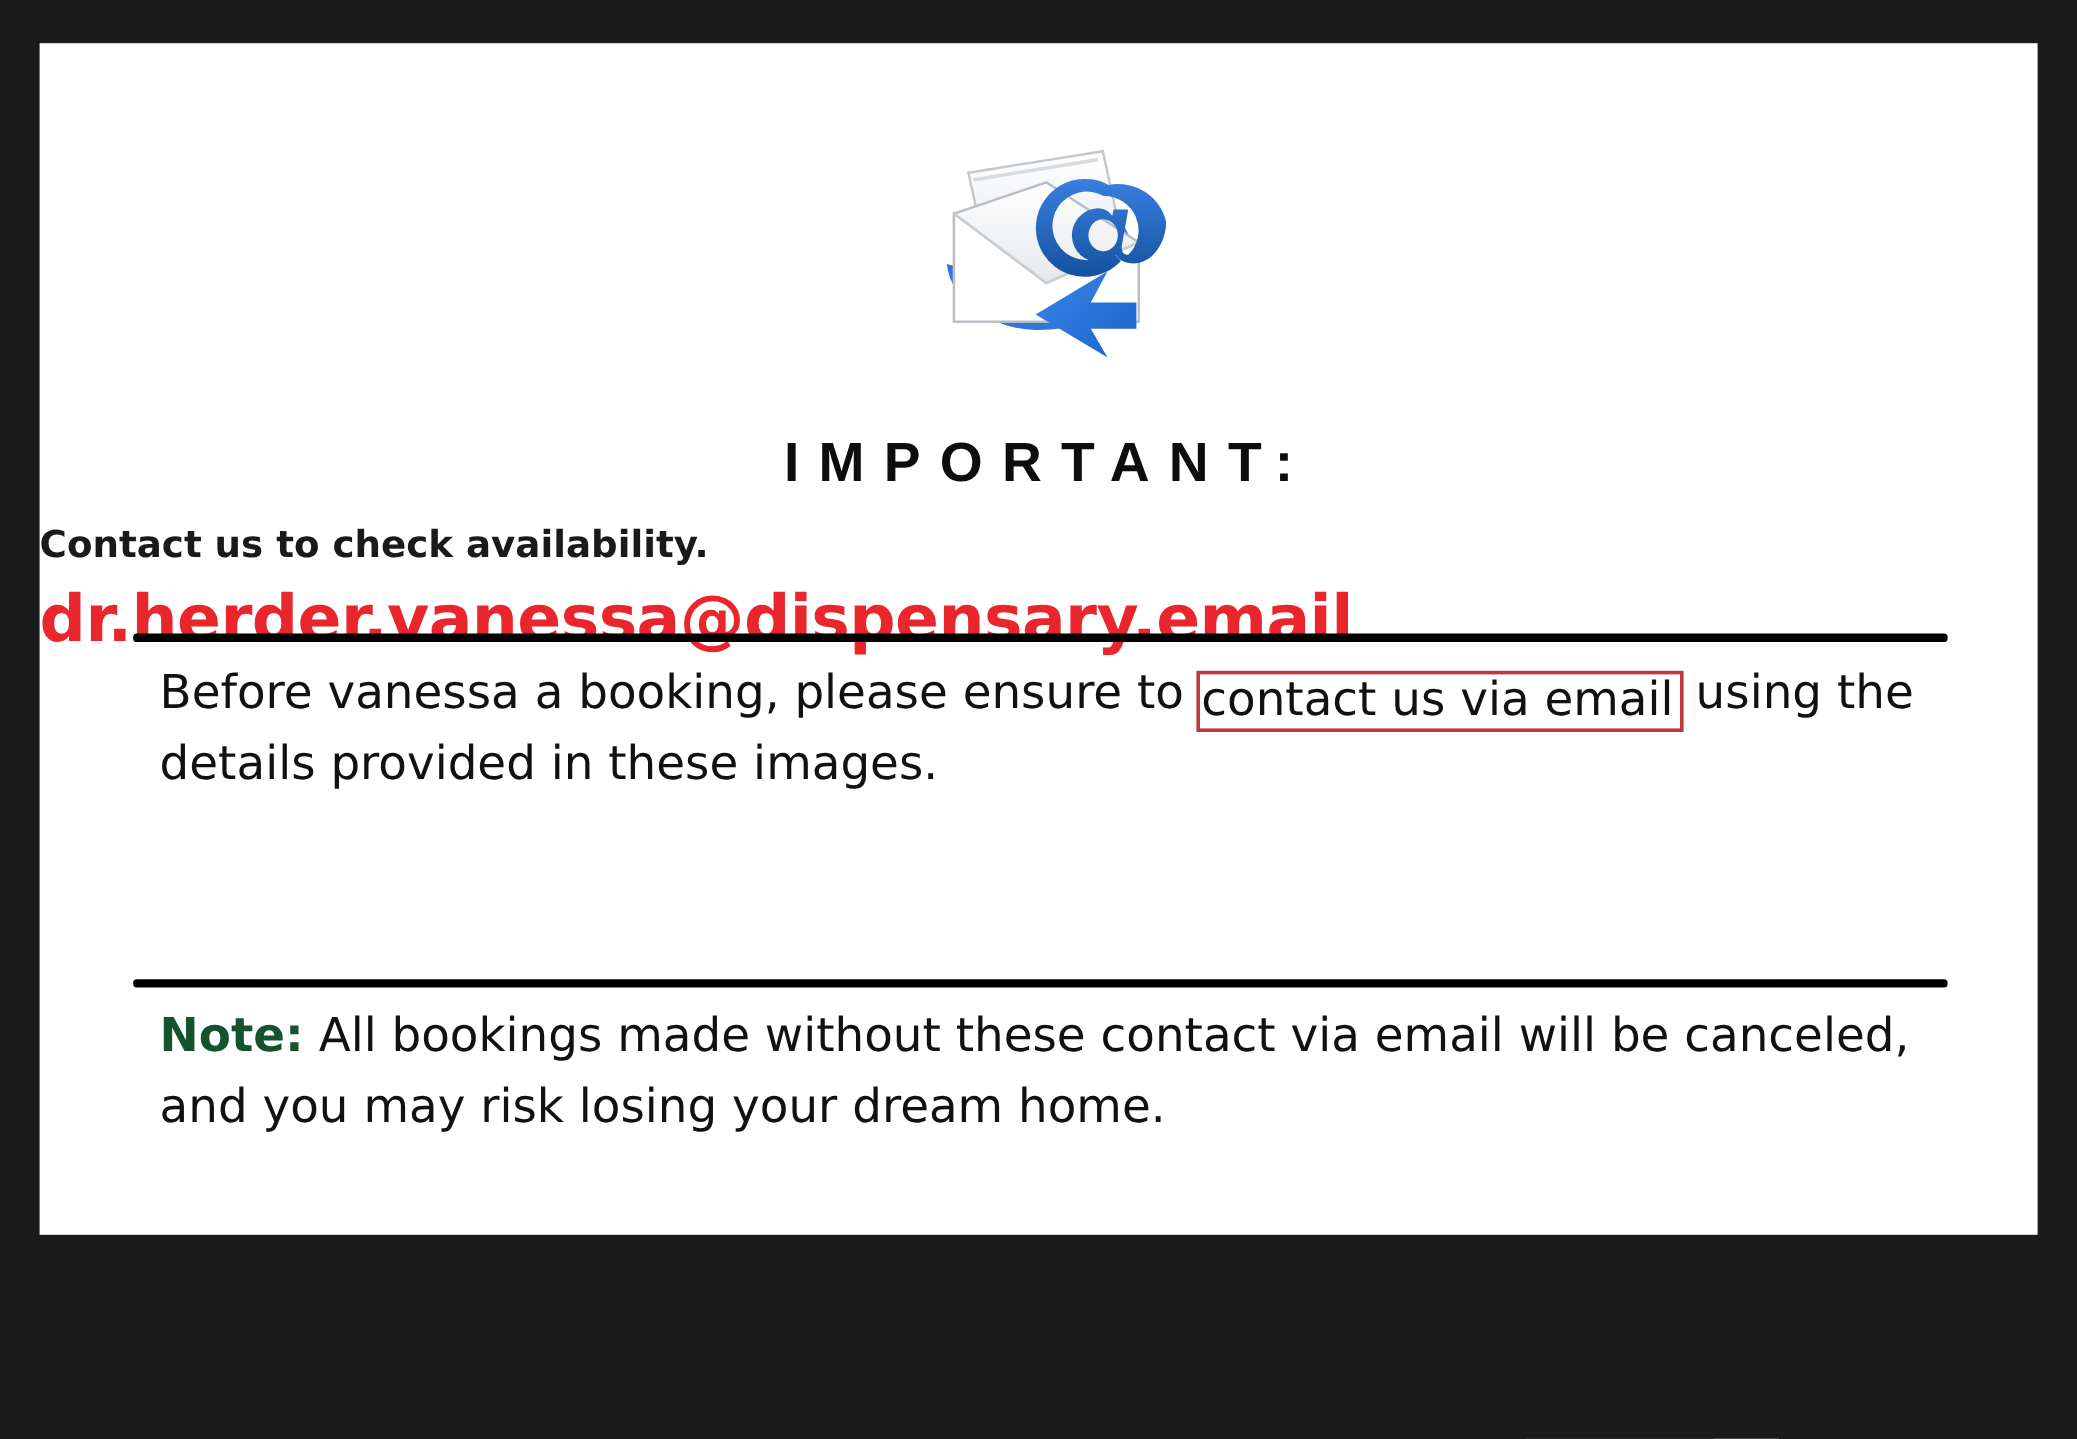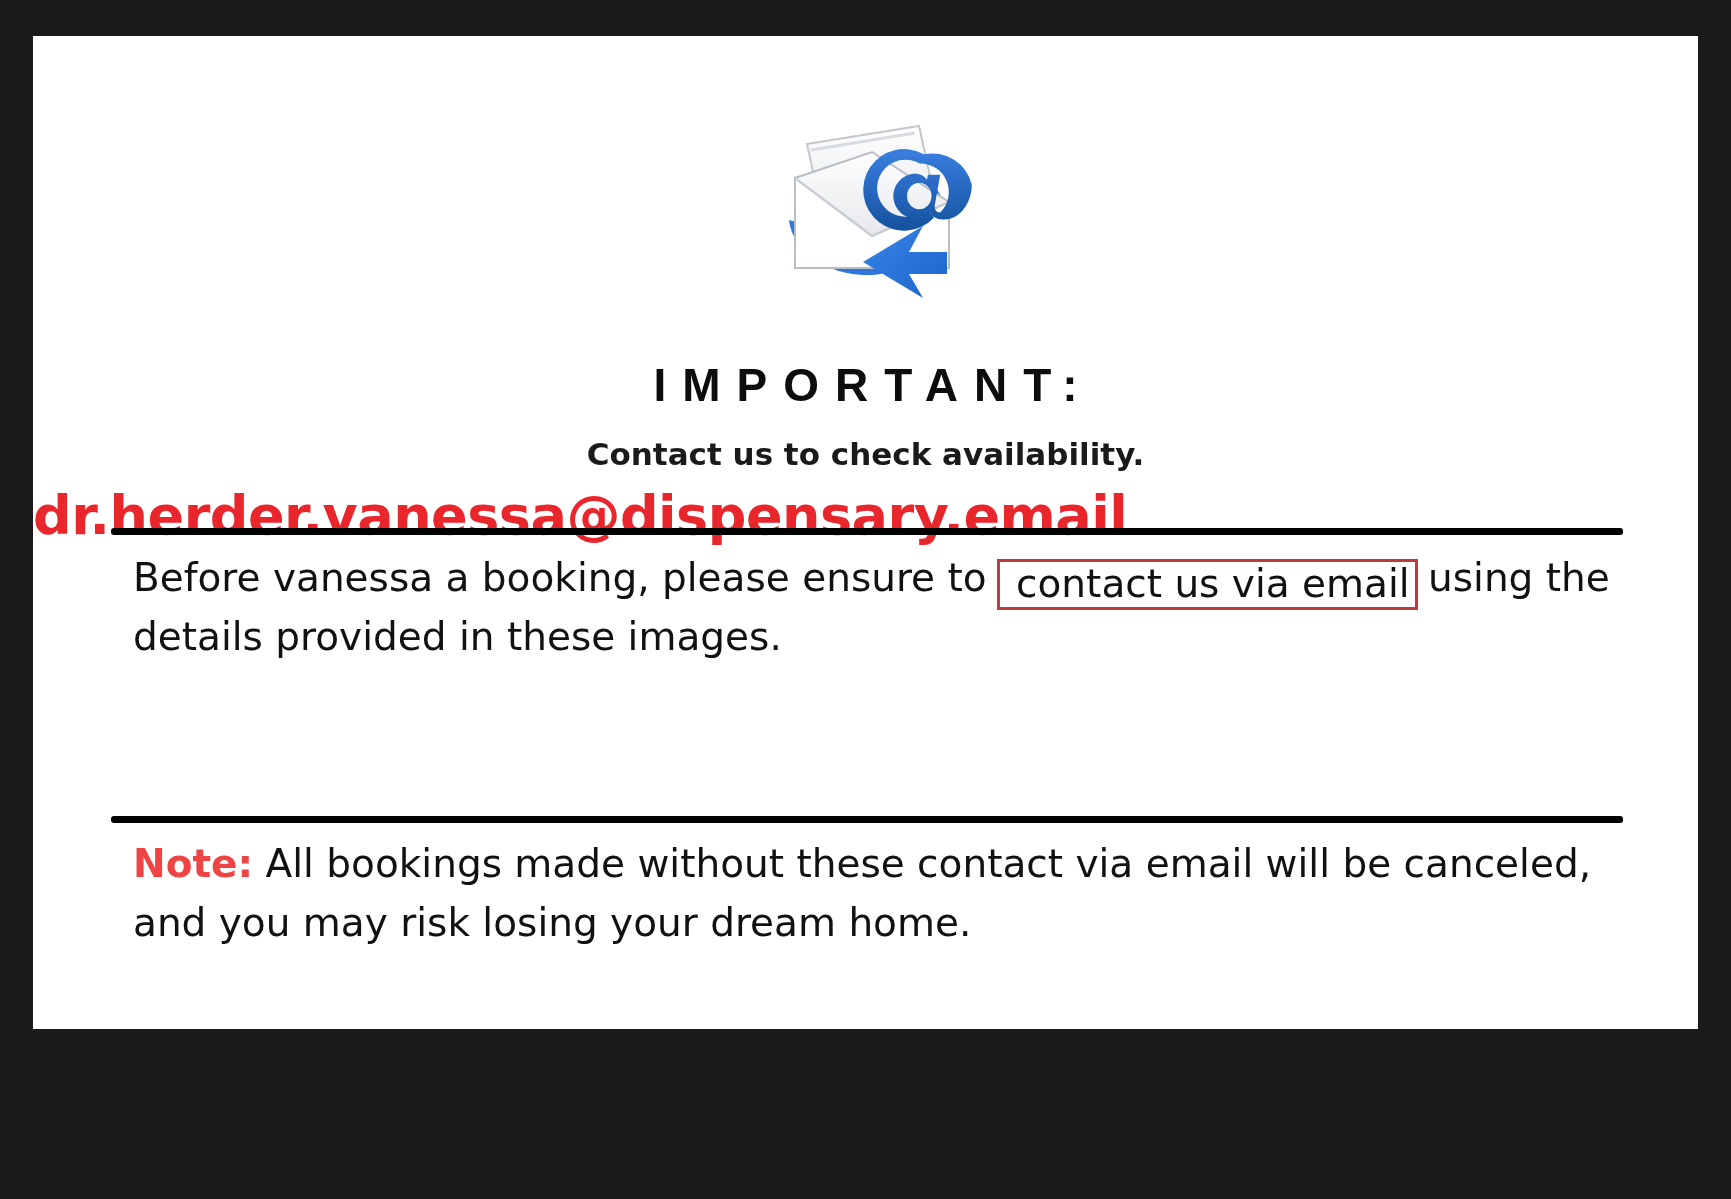--- a/index.html
+++ b/index.html
@@ -65,21 +65,21 @@
     color: #0d0d0d;
     line-height: 1.05;
     text-indent: 16px;
   }
 
   .subtitle {
     position: absolute;
     left: 0;
     right: 0;
     top: 400px;
-    text-align: center;
+    text-align: left;
     font-family: "DejaVu Sans", sans-serif;
     font-size: 31px;
     font-weight: 600;
     color: #1a1a1a;
     line-height: 1.2;
   }
 
   .email-address {
     position: absolute;
     left: 0;
@@ -116,29 +116,29 @@
     color: #111111;
     line-height: 1.52;
   }
   .para-1 { top: 512px; }
   .para-2 { top: 650px; }
   .para-note { top: 798px; }
 
   .boxed {
     display: inline-block;
     border: 3px solid #c0393f;
-    padding: 1px 5px 3px 16px;
+    padding: 1px 5px 3px 1px;
     line-height: 1.06;
     margin: 0 -2px;
     position: relative;
     top: 6px;
   }
 
   .note-label {
-    color: #ef4444;
+    color: #14532d;
     font-weight: bold;
   }
 </style>
 </head>
 <body>
 
 <div class="canvas">
   <div class="card">
 
     <div class="icon-wrap">

